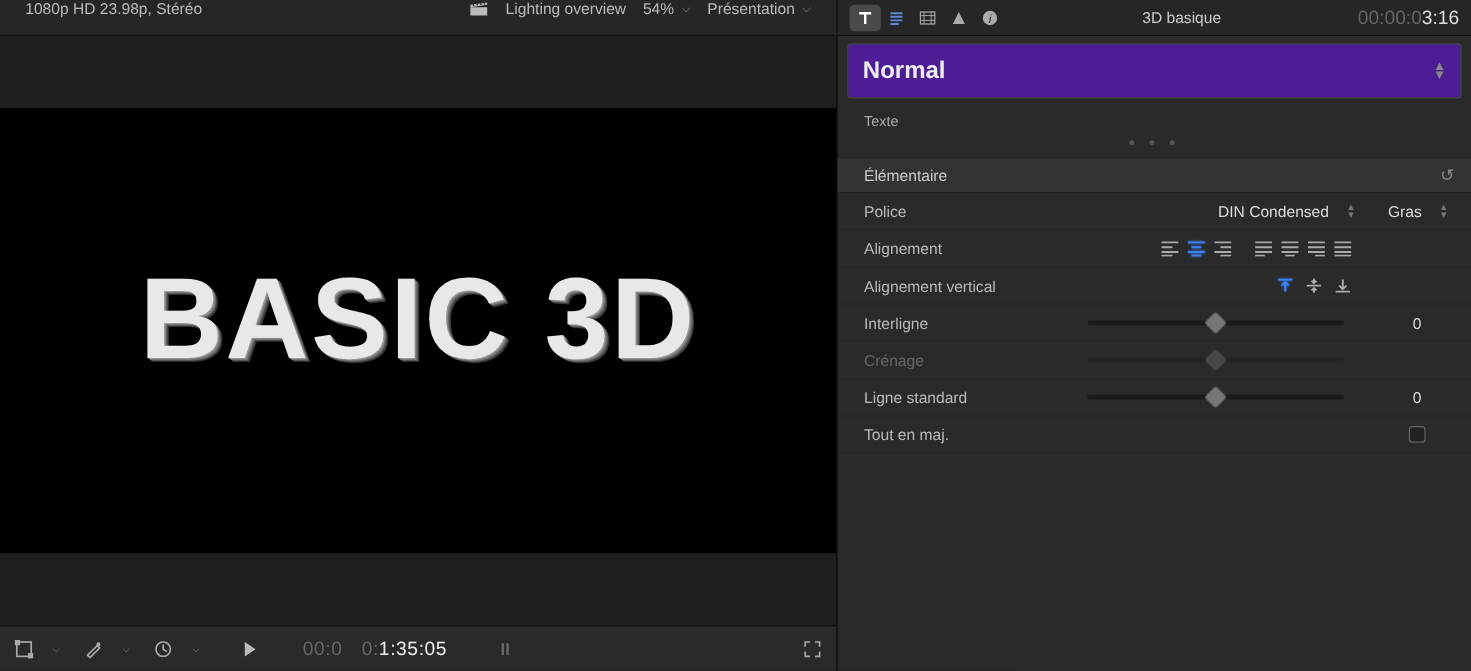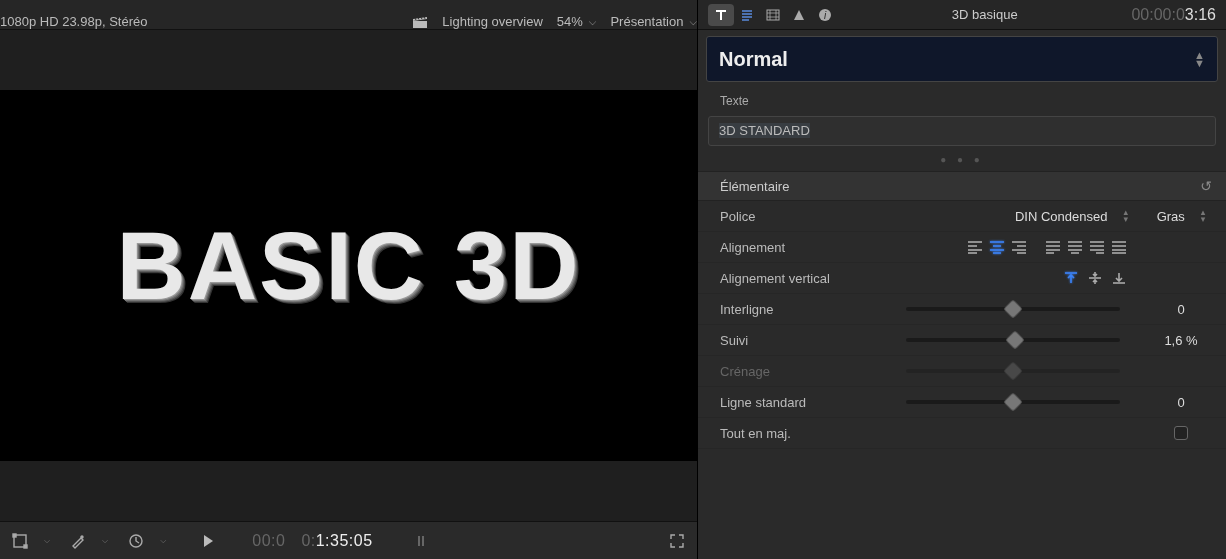--- a/index.html
+++ b/index.html
@@ -1,21 +1,21 @@
 <!DOCTYPE html>
 <html><head>
 <meta charset="utf-8">
 <style>
   * { box-sizing: border-box; margin: 0; padding: 0; font-family: -apple-system, "Helvetica Neue", Arial, sans-serif; }
   body { background: #1b1b1b; color: #ccc; width: 1226px; height: 559px; overflow: hidden; font-size: 13px; }
   .app { display: flex; width: 100%; height: 100%; }
 
   
   .viewer-pane { width: 698px; height: 100%; display: flex; flex-direction: column; background: #1f1f1f; border-right: 1px solid #000; }
-  .viewer-header { height: 30px; background: #262626; display: flex; align-items: flex-end; padding: 0 0; gap: 14px; color: #bbb; font-size: 13px; border-bottom: 1px solid #111; }
+  .viewer-header { height: 30px; background: #262626; display: flex; align-items: flex-start; padding: 0 21px; gap: 14px; color: #bbb; font-size: 13px; border-bottom: 1px solid #111; }
   .viewer-header .spacer { flex: 1; }
   .vh-item { display: flex; align-items: center; gap: 6px; }
   .chev { font-size: 10px; color: #888; }
 
   .viewer-body { flex: 1; background: #000; display: flex; align-items: center; justify-content: center; position: relative; }
   .viewer-body .letterbox-top, .viewer-body .letterbox-bottom { position: absolute; left:0; right:0; height: 60px; background: #1f1f1f; }
   .viewer-body .letterbox-top { top:0; }
   .viewer-body .letterbox-bottom { bottom:0; }
   .title-3d {
     font-family: "Arial Narrow", "DIN Condensed", Impact, sans-serif;
@@ -46,21 +46,21 @@
   .inspector-pane { flex: 1; display: flex; flex-direction: column; background: #2a2a2a; }
   .insp-header { height: 30px; background: #262626; display: flex; align-items: center; padding: 0 10px; gap: 8px; border-bottom: 1px solid #111; }
   .insp-tabs { display:flex; gap:0; }
   .insp-tab { width: 26px; height: 22px; display:flex; align-items:center; justify-content:center; border-radius:4px; }
   .insp-tab.active { background:#4a4a4a; }
   .insp-tab svg { width:14px; height:14px; }
   .insp-header .title { flex:1; text-align:center; color:#ccc; font-size:13px; }
   .insp-header .tc-small { font-family: Menlo, monospace; font-size: 16px; color:#666; }
   .insp-header .tc-small .lit { color:#ddd; }
 
-  .style-row { height: 46px; background: #0f172a; margin: 6px 8px 8px 8px; border: 1px solid #444; border-radius: 3px; display:flex; align-items:center; padding: 0 12px; justify-content: space-between; }
+  .style-row { height: 46px; background: #4c1d95; margin: 6px 8px 8px 8px; border: 1px solid #444; border-radius: 3px; display:flex; align-items:center; padding: 0 12px; justify-content: space-between; }
   .style-row .style-name { font-size: 20px; font-weight: 600; color: #eee; font-family: "Arial Narrow", Arial; font-stretch: condensed; }
   .style-row .updown { color:#888; font-size:11px; line-height:8px; display:flex; flex-direction:column; }
 
   .section-label { color:#aaa; font-size:12px; padding: 4px 22px; }
   .text-box { margin: 4px 10px 6px 10px; background:#2f2f2f; border:1px solid #444; border-radius:3px; padding: 6px 10px; color:#bbb; font-size:13px; min-height: 30px; }
   .text-box span { background: #4a5a6a55; }
   .dots { text-align:center; color:#555; font-size:10px; letter-spacing:4px; padding:2px 0 6px 0; }
 
   .group-header { height: 30px; background:#333; display:flex; align-items:center; justify-content:space-between; padding: 0 14px 0 22px; color:#ccc; font-size:13px; border-top:1px solid #222; border-bottom:1px solid #222; }
   .reset-icon { color:#888; font-size:14px; }
@@ -209,23 +209,20 @@
 
     <div class="style-row">
       <span class="style-name">Normal</span>
       <span class="updown">
           <span>▲</span>
           <span>▼</span>
         </span>
     </div>
 
     <div class="section-label">Texte</div>
-    <div class="text-box">
-      <span>3D STANDARD</span>
-    </div>
     <div class="dots">● ● ●</div>
 
     <div class="group-header">
       <span>Élémentaire</span>
       <span class="reset-icon">↺</span>
     </div>
 
     <div class="param-list">
 
       <div class="param-row">
@@ -350,29 +347,20 @@
       <div class="param-row">
         <div class="pname">Interligne</div>
         <div class="pcontrol">
             <div class="slider">
               <div class="thumb" style="left:50%;"></div>
             </div>
           </div>
         <div class="pvalue">0</div>
       </div>
 
-      <div class="param-row">
-        <div class="pname">Suivi</div>
-        <div class="pcontrol">
-            <div class="slider">
-              <div class="thumb" style="left:51%;"></div>
-            </div>
-          </div>
-        <div class="pvalue">1,6  %</div>
-      </div>
 
       <div class="param-row dim">
         <div class="pname">Crénage</div>
         <div class="pcontrol">
             <div class="slider" style="opacity:.4;">
               <div class="thumb" style="left:50%;"></div>
             </div>
           </div>
         <div class="pvalue"></div>
       </div>

